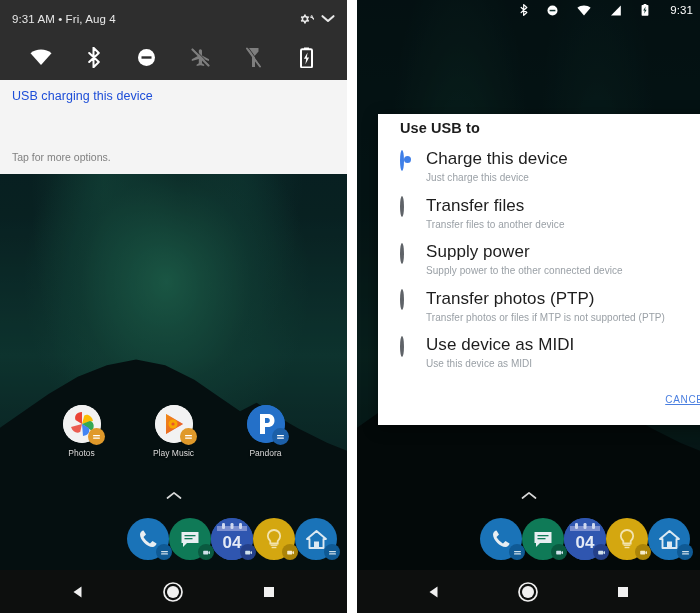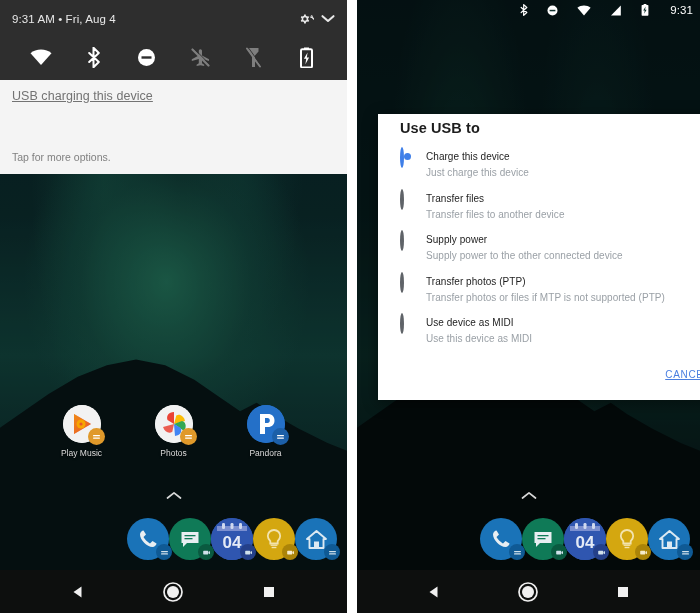--- a/index.html
+++ b/index.html
@@ -59,21 +59,21 @@
     padding:0 14px 4px;
   }
   .qs-tile { width:26px; height:26px; display:flex; align-items:center; justify-content:center; }
   .qs-on  { opacity:1; }
   .qs-off { opacity:0.38; }
 
   
   .notif { background:#f4f4f4; padding:9px 12px 11px; color:#202020; }
   .notif-app { display:flex; align-items:center; gap:6px; margin-bottom:5px; }
   .notif-app-name { font-size:9.5px; color:#7a7a7a; letter-spacing:0.1px; }
-  .notif-title { font-size:12.5px; color:#737373; letter-spacing:0.05px; margin-bottom:20px;text-decoration:underline; }
+  .notif-title { font-size:12.5px; color:#1d4ed8; letter-spacing:0.05px; margin-bottom:20px; }
   .notif-body { font-size:10.5px; color:#808080;margin-top:48px; }
 
   
   .app-row {
     position:absolute; left:0; right:0; top:405px;
     display:flex; justify-content:center; gap:30px; z-index:10;
   }
   .app-cell { width:62px; display:flex; flex-direction:column; align-items:center; }
   .app-ico-wrap { position:relative; width:38px; height:38px; }
   .app-ico { width:38px; height:38px; border-radius:50%; overflow:hidden; position:relative; }
@@ -129,21 +129,21 @@
   .radio { width:15px; height:15px; flex:0 0 15px; position:relative; }
   .radio-ring {
     width:15px; height:15px; border-radius:50%;
     border:2px solid #5f6368; box-sizing:border-box;
   }
   .radio.sel .radio-ring { border-color:#3f7fe8; }
   .radio-dot {
     position:absolute; left:4px; top:4px; width:7px; height:7px;
     border-radius:50%; background:#3f7fe8;
   }
-  .opt-label { font-size:10px; color:#1d1d1d; letter-spacing:0.05px; }
+  .opt-label { font-size:17px; color:#1d1d1d; letter-spacing:0.05px; }
   .opt-sub {
     font-size:10px; color:#9aa0a6; margin-top:2px; margin-left:26px;
     line-height:1.35; letter-spacing:0.05px;
   }
   .dlg-actions { display:flex; justify-content:flex-end; padding:6px 20px 8px; }
   .cancel-btn {
     font-size:10px; color:#4a7fe0; letter-spacing:0.7px;
     background:none; border:none; cursor:pointer; padding:6px 8px;
     font-family:"Liberation Sans", sans-serif;
     text-decoration:underline;
@@ -222,20 +222,42 @@
         </span>
       </div>
 
       <div class="notif">
         <div class="notif-title">USB charging this device</div>
         <div class="notif-body">Tap for more options.</div>
       </div>
     </div>
 
     <div class="app-row">
+      <div class="app-cell">
+        <div class="app-ico-wrap">
+          <div class="app-ico" style="background:#f2f2f2;">
+            <svg width="38" height="38" viewBox="0 0 38 38">
+              <circle cx="19" cy="19" r="19" fill="#f2f2f2"></circle>
+              <path d="M19,19 L19,7 C13.5,7 11,11 12.5,15 Z" fill="#ea4335"></path>
+              <path d="M19,19 L30,16 C28.7,10.8 24.5,8.5 21.3,10.5 Z" fill="#fbbc05"></path>
+              <path d="M19,19 L29,26 C32,21.5 30.8,17 27,16 Z" fill="#34a853"></path>
+              <path d="M19,19 L20,31 C25.5,30.5 27.5,26.2 25.5,22.8 Z" fill="#4285f4"></path>
+              <path d="M19,19 L8,22 C9.8,27 14,29 17.3,26.8 Z" fill="#ea4335" opacity="0.85"></path>
+            </svg>
+          </div>
+          <div class="badge" style="background:#e0992a;">
+            <svg width="9" height="9" viewBox="0 0 9 9">
+              <rect x="1" y="3" width="7" height="1.3" rx="0.6" fill="#ffffff"></rect>
+              <rect x="1" y="5.4" width="7" height="1.3" rx="0.6" fill="#ffffff"></rect>
+            </svg>
+          </div>
+        </div>
+        <div class="app-label">Photos</div>
+      </div>
+
       <div class="app-cell">
         <div class="app-ico-wrap">
           <div class="app-ico" style="background:#f2f2f2;">
             <svg width="38" height="38" viewBox="0 0 38 38">
               <circle cx="19" cy="19" r="19" fill="#f2f2f2"></circle>
               <path d="M11,9 L11,29 L28,19 Z" fill="#e8552d"></path>
               <path d="M11,9 L11,29 L28,19 Z" fill="url(#g1)" opacity="0.55"></path>
               <defs>
                   <linearGradient id="g1" x1="0" y1="0" x2="1" y2="1">
                 <stop offset="0%" stop-color="#f7b500"></stop>
@@ -251,42 +273,20 @@
               <rect x="1" y="3" width="7" height="1.3" rx="0.6" fill="#ffffff"></rect>
               <rect x="1" y="5.4" width="7" height="1.3" rx="0.6" fill="#ffffff"></rect>
             </svg>
           </div>
         </div>
         <div class="app-label">Play Music</div>
       </div>
 
       <div class="app-cell">
         <div class="app-ico-wrap">
-          <div class="app-ico" style="background:#f2f2f2;">
-            <svg width="38" height="38" viewBox="0 0 38 38">
-              <circle cx="19" cy="19" r="19" fill="#f2f2f2"></circle>
-              <path d="M19,19 L19,7 C13.5,7 11,11 12.5,15 Z" fill="#ea4335"></path>
-              <path d="M19,19 L30,16 C28.7,10.8 24.5,8.5 21.3,10.5 Z" fill="#fbbc05"></path>
-              <path d="M19,19 L29,26 C32,21.5 30.8,17 27,16 Z" fill="#34a853"></path>
-              <path d="M19,19 L20,31 C25.5,30.5 27.5,26.2 25.5,22.8 Z" fill="#4285f4"></path>
-              <path d="M19,19 L8,22 C9.8,27 14,29 17.3,26.8 Z" fill="#ea4335" opacity="0.85"></path>
-            </svg>
-          </div>
-          <div class="badge" style="background:#e0992a;">
-            <svg width="9" height="9" viewBox="0 0 9 9">
-              <rect x="1" y="3" width="7" height="1.3" rx="0.6" fill="#ffffff"></rect>
-              <rect x="1" y="5.4" width="7" height="1.3" rx="0.6" fill="#ffffff"></rect>
-            </svg>
-          </div>
-        </div>
-        <div class="app-label">Photos</div>
-      </div>
-
-      <div class="app-cell">
-        <div class="app-ico-wrap">
           <div class="app-ico" style="background:#2470c8;">
             <svg width="38" height="38" viewBox="0 0 38 38">
               <circle cx="19" cy="19" r="19" fill="#2470c8"></circle>
               <path d="M13,9 L13,29 L18,29 L18,22 L21,22 C25,22 27.5,19.5 27.5,15.5 C27.5,11.5 25,9 21,9 Z M18,13 L20.5,13 C22,13 22.8,14 22.8,15.5 C22.8,17 22,18 20.5,18 L18,18 Z" fill="#ffffff"></path>
             </svg>
           </div>
           <div class="badge" style="background:#1c5fa8;">
             <svg width="9" height="9" viewBox="0 0 9 9">
               <rect x="1" y="3" width="7" height="1.3" rx="0.6" fill="#ffffff"></rect>
               <rect x="1" y="5.4" width="7" height="1.3" rx="0.6" fill="#ffffff"></rect>

